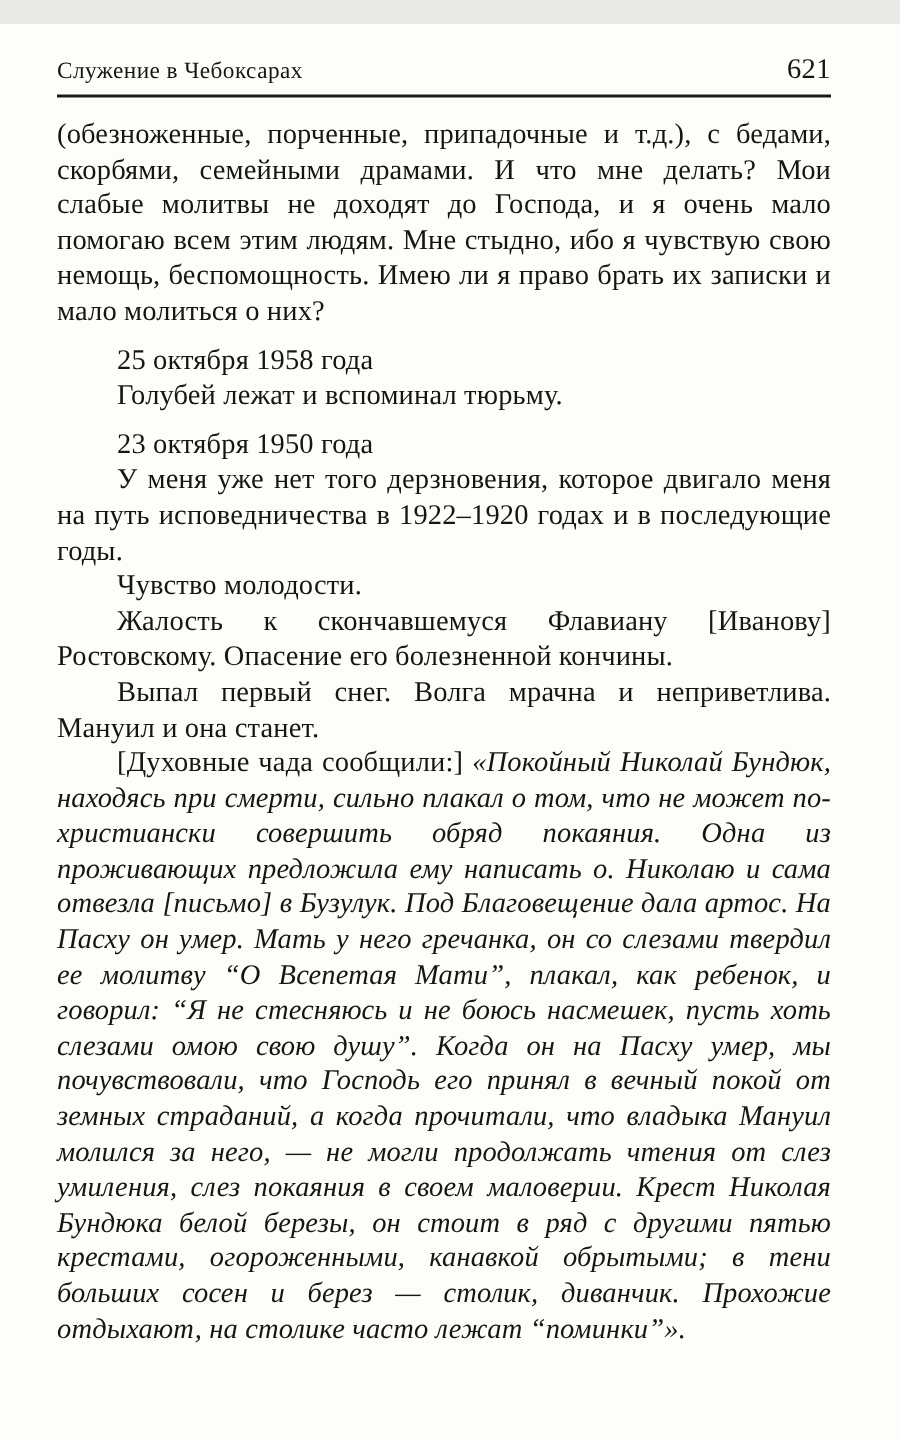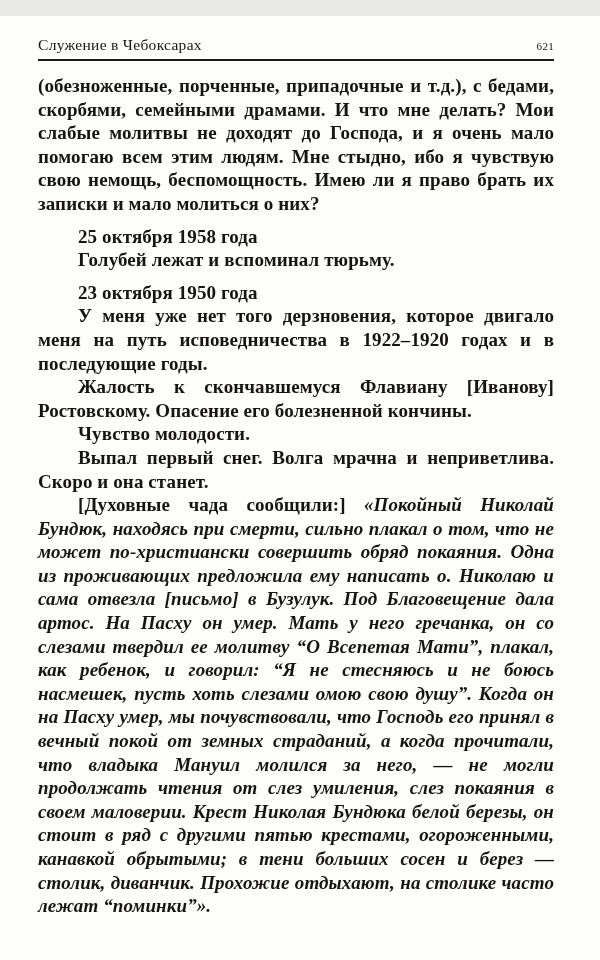--- a/index.html
+++ b/index.html
@@ -17,29 +17,29 @@
   .running-head {
     display:flex;
     justify-content:space-between;
     align-items:baseline;
     font-size:15.5px;
     letter-spacing:0.3px;
     padding-bottom:5px;
     border-bottom:2px solid #1d1b19;
   }
   .running-head .title { font-size:15.5px; }
-  .running-head .pageno { font-size:11px; }
+  .running-head .pageno { font-size:19px; }
   .body-text {
     margin-top:13px;
     font-size:19px;
     line-height:23.6px;
     text-align:justify;
     letter-spacing:0.1px;
   }
-  .body-text p { margin:0;font-weight:bold; }
+  .body-text p { margin:0; }
   p.cont { text-indent:0; }
   p.ind  { text-indent:40px; }
   p.date {
     text-indent:40px;
     text-align:left;
     margin-top:9px;
   }
   p.mixed em { font-style:italic; }
 </style>
 </head>
@@ -51,19 +51,19 @@
     <span class="title">Служение в Чебоксарах</span>
     <span class="pageno">621</span>
   </div>
 
   <div class="body-text">
     <p class="cont">(обезноженные, порченные, припадочные и т.д.), с бедами, скорбями, семейными драмами. И что мне делать? Мои слабые молитвы не доходят до Господа, и я очень мало помогаю всем этим людям. Мне стыдно, ибо я чувствую свою немощь, беспомощность. Имею ли я право брать их записки и мало молиться о них?</p>
     <p class="date">25 октября 1958 года</p>
     <p class="ind">Голубей лежат и вспоминал тюрьму.</p>
     <p class="date">23 октября 1950 года</p>
     <p class="ind">У меня уже нет того дерзновения, которое двигало меня на путь исповедничества в 1922–1920 годах и в последующие годы.</p>
+    <p class="ind">Чувство молодости.</p>
     <p class="ind">Жалость к скончавшемуся Флавиану [Иванову] Ростовскому. Опасение его болезненной кончины.</p>
-    <p class="ind">Чувство молодости.</p>
-    <p class="ind">Выпал первый снег. Волга мрачна и неприветлива. Скоро и она станет.</p>
+    <p class="ind">Выпал первый снег. Волга мрачна и неприветлива. Мануил и она станет.</p>
     <p class="ind mixed"><span>[Духовные чада сообщили:] </span><em>«Покойный Николай Бундюк, находясь при смерти, сильно плакал о том, что не может по-христиански совершить обряд покаяния. Одна из проживающих предложила ему написать о. Николаю и сама отвезла [письмо] в Бузулук. Под Благовещение дала артос. На Пасху он умер. Мать у него гречанка, он со слезами твердил ее молитву “О Всепетая Мати”, плакал, как ребенок, и говорил: “Я не стесняюсь и не боюсь насмешек, пусть хоть слезами омою свою душу”. Когда он на Пасху умер, мы почувствовали, что Господь его принял в вечный покой от земных страданий, а когда прочитали, что владыка Мануил молился за него, — не могли продолжать чтения от слез умиления, слез покаяния в своем маловерии. Крест Николая Бундюка белой березы, он стоит в ряд с другими пятью крестами, огороженными, канавкой обрытыми; в тени больших сосен и берез — столик, диванчик. Прохожие отдыхают, на столике часто лежат “поминки”».</em></p>
   </div>
 
 </div>
 
 </body></html>

